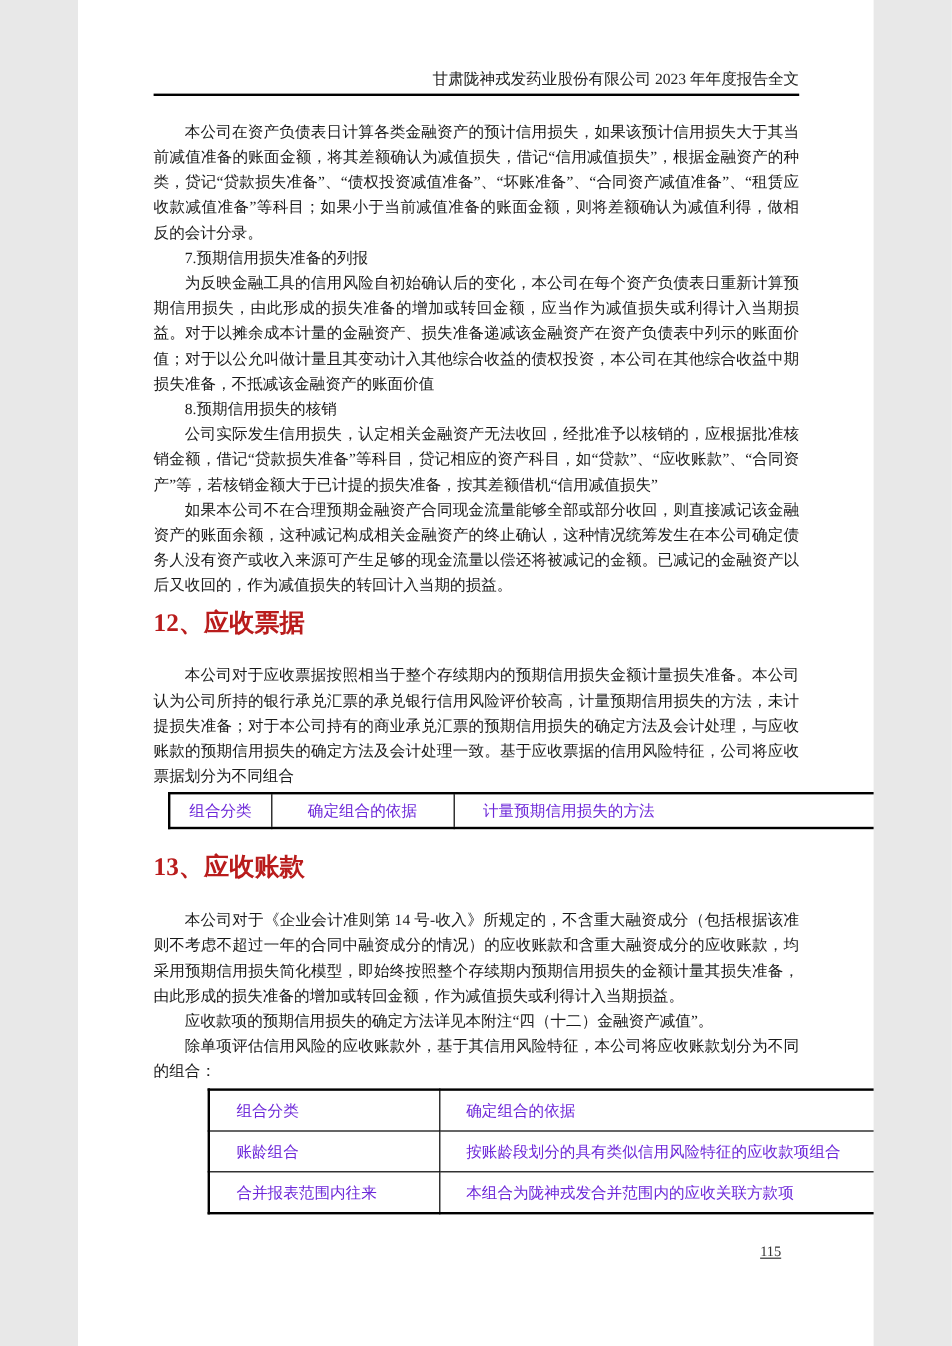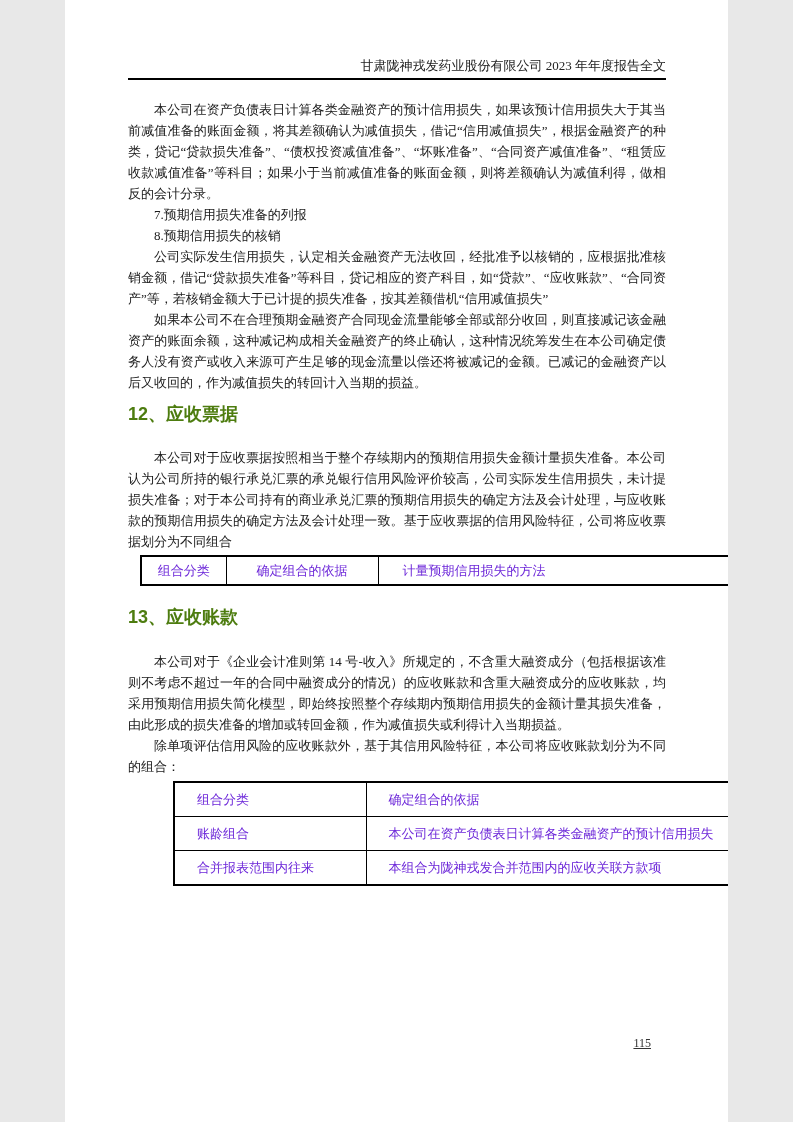--- a/index.html
+++ b/index.html
@@ -26,26 +26,26 @@
     margin-top:4px;
   }
   .content{
     margin-top:19px;
     font-size:13px;
     line-height:21px;
     text-align:justify;
   }
   .para{margin:0;text-indent:2em;}
   .sec-heading{
-    font-family:Liberation Sans, sans-serif;
+    font-family:Liberation Serif, serif;
     font-weight:700;
-    font-size:18px;
+    font-size:21px;
     line-height:19px;
     margin:12px 0 23px 0;
-    color:#4d7c0f;
+    color:#b91c1c;
   }
   .sec-heading.s13{margin:22px 0 24px 0;}
   table{border-collapse:collapse;table-layout:fixed;font-size:13px;line-height:19px;color:#6d28d9;}
   .t1{width:660px;margin:3px 0 0 12px;border:2px solid #000;}
   .t1 th,.t1 td{border:1px solid #000;font-weight:normal;padding:4px 5px;vertical-align:middle;}
   .t1 .c-center{text-align:center;}
   .t1 th.method-h{text-align:left;padding-left:24px;}
   .t1 td.method{text-align:justify;text-indent:2em;padding:3px 7px;}
   .t2{width:577px;margin:4px 0 0 45px;border:2px solid #000;}
   .t2 th,.t2 td{border:1px solid #000;font-weight:normal;text-align:left;padding:7px 5px 7px 22px;}
@@ -65,27 +65,28 @@
 
   <div class="header">
     <div class="header-title">甘肃陇神戎发药业股份有限公司 2023 年年度报告全文</div>
     <div class="header-rule"></div>
   </div>
 
   <div class="content">
 
     <p class="para">本公司在资产负债表日计算各类金融资产的预计信用损失，如果该预计信用损失大于其当前减值准备的账面金额，将其差额确认为减值损失，借记“信用减值损失”，根据金融资产的种类，贷记“贷款损失准备”、“债权投资减值准备”、“坏账准备”、“合同资产减值准备”、“租赁应收款减值准备”等科目；如果小于当前减值准备的账面金额，则将差额确认为减值利得，做相反的会计分录。</p>
     <p class="para">7.预期信用损失准备的列报</p>
+    <p class="para">为反映金融工具的信用风险自初始确认后的变化，本公司在每个资产负债表日重新计算预期信用损失，由此形成的损失准备的增加或转回金额，应当作为减值损失或利得计入当期损益。对于以摊余成本计量的金融资产、损失准备递减该金融资产在资产负债表中列示的账面价值；对于以公允叫做计量且其变动计入其他综合收益的债权投资，本公司在其他综合收益中期损失准备，不抵减该金融资产的账面价值</p>
     <p class="para">8.预期信用损失的核销</p>
     <p class="para">公司实际发生信用损失，认定相关金融资产无法收回，经批准予以核销的，应根据批准核销金额，借记“贷款损失准备”等科目，贷记相应的资产科目，如“贷款”、“应收账款”、“合同资产”等，若核销金额大于已计提的损失准备，按其差额借机“信用减值损失”</p>
     <p class="para">如果本公司不在合理预期金融资产合同现金流量能够全部或部分收回，则直接减记该金融资产的账面余额，这种减记构成相关金融资产的终止确认，这种情况统筹发生在本公司确定债务人没有资产或收入来源可产生足够的现金流量以偿还将被减记的金额。已减记的金融资产以后又收回的，作为减值损失的转回计入当期的损益。</p>
 
     <h2 class="sec-heading">12、应收票据</h2>
 
-    <p class="para">本公司对于应收票据按照相当于整个存续期内的预期信用损失金额计量损失准备。本公司认为公司所持的银行承兑汇票的承兑银行信用风险评价较高，公司实际发生信用损失，未计提损失准备；对于本公司持有的商业承兑汇票的预期信用损失的确定方法及会计处理，与应收账款的预期信用损失的确定方法及会计处理一致。基于应收票据的信用风险特征，公司将应收票据划分为不同组合</p>
+    <p class="para">本公司对于应收票据按照相当于整个存续期内的预期信用损失金额计量损失准备。本公司认为公司所持的银行承兑汇票的承兑银行信用风险评价较高，计量预期信用损失的方法，未计提损失准备；对于本公司持有的商业承兑汇票的预期信用损失的确定方法及会计处理，与应收账款的预期信用损失的确定方法及会计处理一致。基于应收票据的信用风险特征，公司将应收票据划分为不同组合</p>
 
     <table class="t1">
       <colgroup>
         <col style="width:85px">
           <col style="width:152px">
           <col style="width:423px">
       </colgroup>
       <thead>
         <tr>
           <th class="c-center">组合分类</th>
@@ -93,37 +94,38 @@
           <th class="method-h">计量预期信用损失的方法</th>
         </tr>
       </thead>
       <tbody>
       </tbody>
     </table>
 
     <h2 class="sec-heading s13">13、应收账款</h2>
 
     <p class="para">本公司对于《企业会计准则第 14 号-收入》所规定的，不含重大融资成分（包括根据该准则不考虑不超过一年的合同中融资成分的情况）的应收账款和含重大融资成分的应收账款，均采用预期信用损失简化模型，即始终按照整个存续期内预期信用损失的金额计量其损失准备，由此形成的损失准备的增加或转回金额，作为减值损失或利得计入当期损益。</p>
+    <p class="para">应收款项的预期信用损失的确定方法详见本附注“四（十二）金融资产减值”。</p>
     <p class="para">除单项评估信用风险的应收账款外，基于其信用风险特征，本公司将应收账款划分为不同的组合：</p>
 
     <table class="t2">
       <colgroup>
         <col style="width:192px">
           <col style="width:385px">
       </colgroup>
       <thead>
         <tr>
           <th>组合分类</th>
           <th>确定组合的依据</th>
         </tr>
       </thead>
       <tbody>
         <tr>
           <td>账龄组合</td>
-          <td>本公司在资产负债表日计算各类金融资产的预计信用损失</td>
+          <td>按账龄段划分的具有类似信用风险特征的应收款项组合</td>
         </tr>
         <tr>
           <td>合并报表范围内往来</td>
           <td>本组合为陇神戎发合并范围内的应收关联方款项</td>
         </tr>
       </tbody>
     </table>
 
   </div>
 

